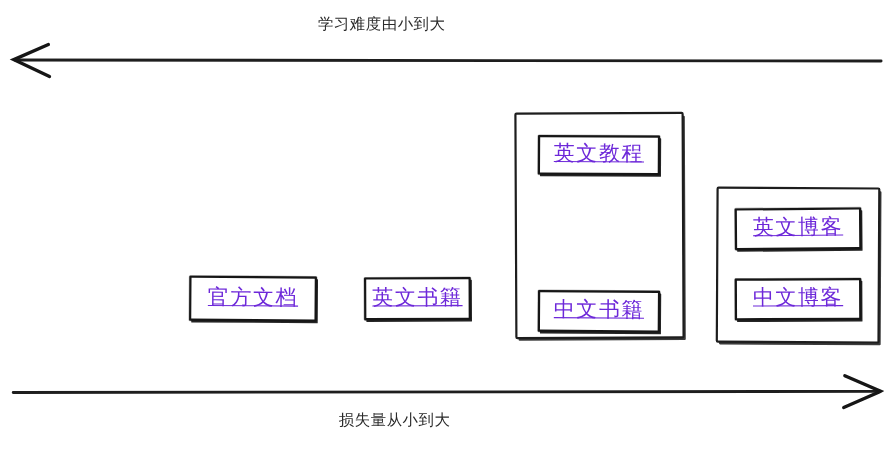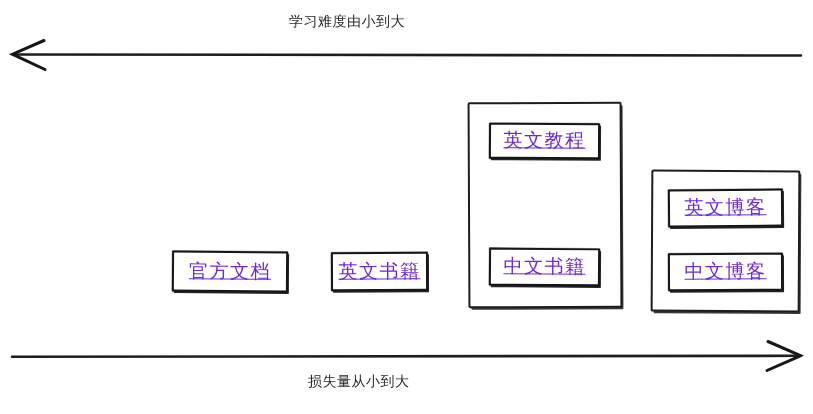--- a/index.html
+++ b/index.html
@@ -107,21 +107,21 @@
     <span class="node-text">英文书籍</span>
   </div>
 
   <div class="group-box tilt-c" style="left:468px; top:102px; width:154px; height:206px;"></div>
 
   <div class="node tilt-d" style="left:489px; top:123px; width:111px; height:36px;">
     <span class="node-text">英文教程</span>
   </div>
 
 
-  <div class="node tilt-b" style="left:489px; top:248px; width:111px; height:38px;">
+  <div class="node tilt-b" style="left:489px; top:264px; width:111px; height:38px;">
     <span class="node-text">中文书籍</span>
   </div>
 
   <div class="group-box tilt-d" style="left:651px; top:170px; width:149px; height:142px;"></div>
 
   <div class="node tilt-a" style="left:668px; top:189px; width:115px; height:38px;">
     <span class="node-text">英文博客</span>
   </div>
 
   <div class="node tilt-c" style="left:668px; top:253px; width:115px; height:38px;align-items:center;">

